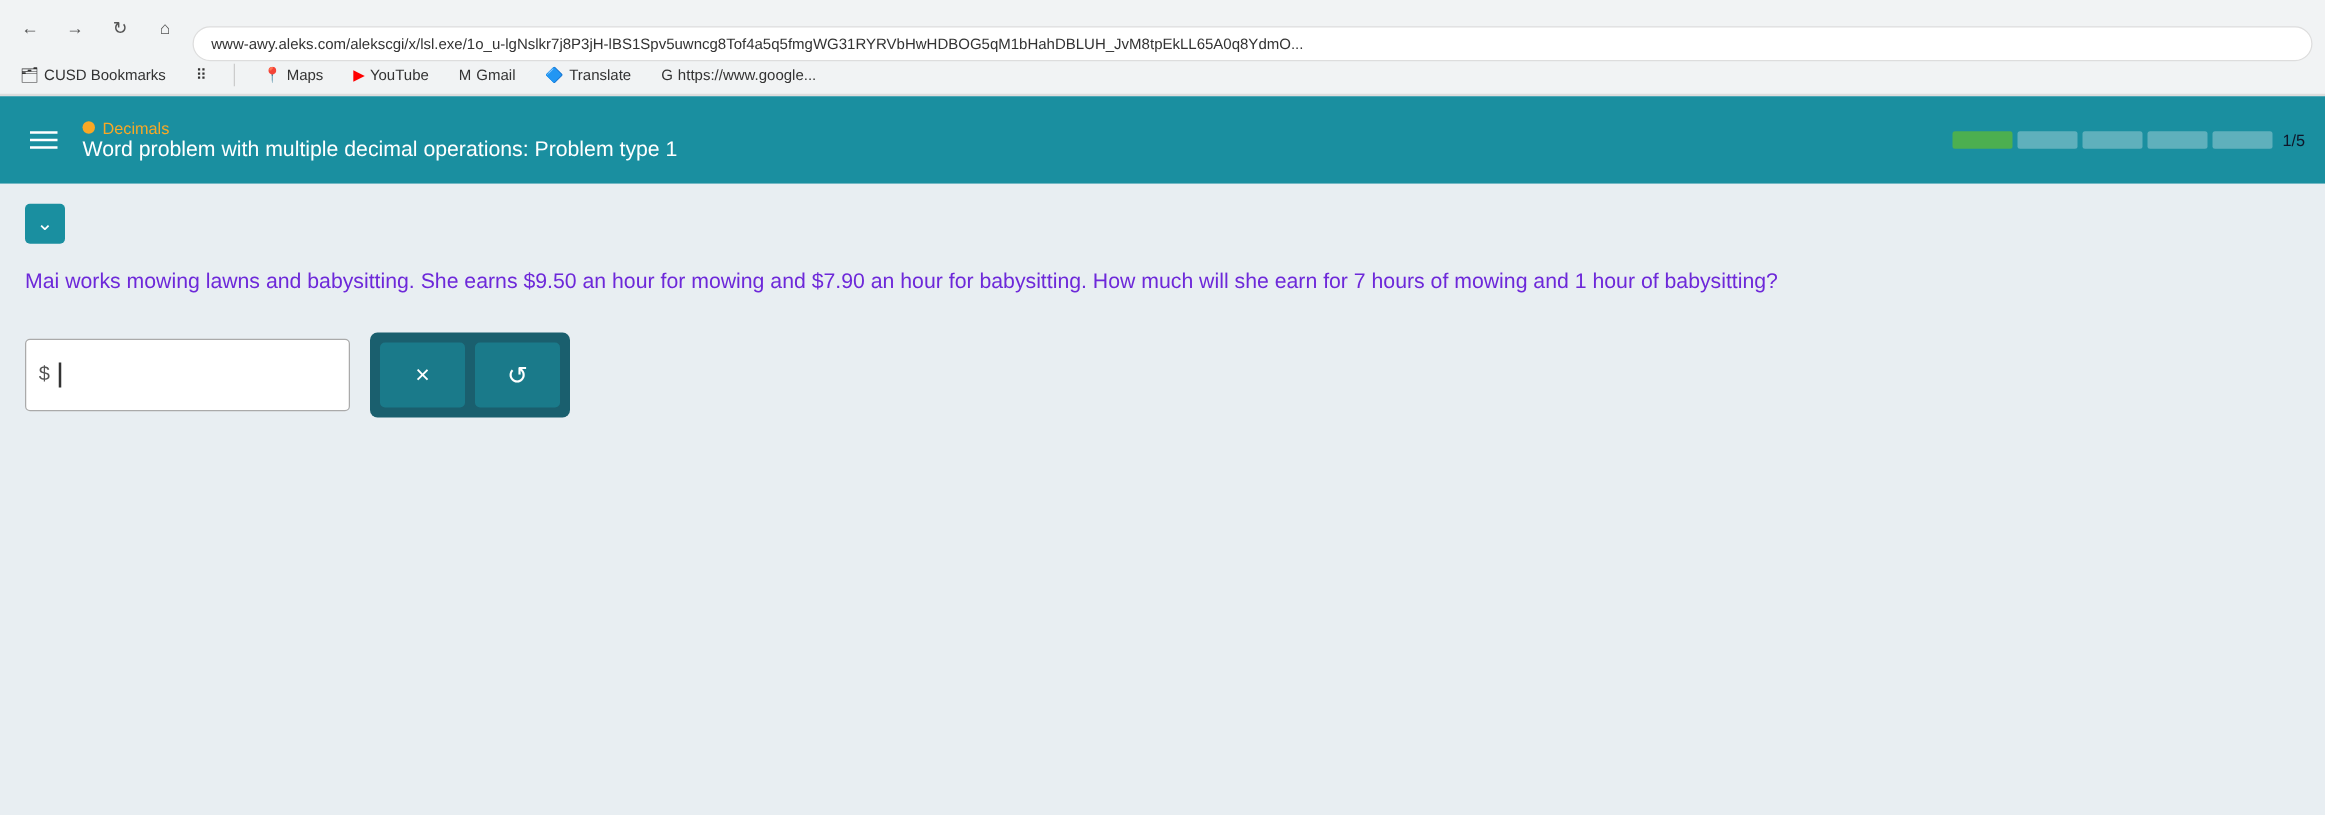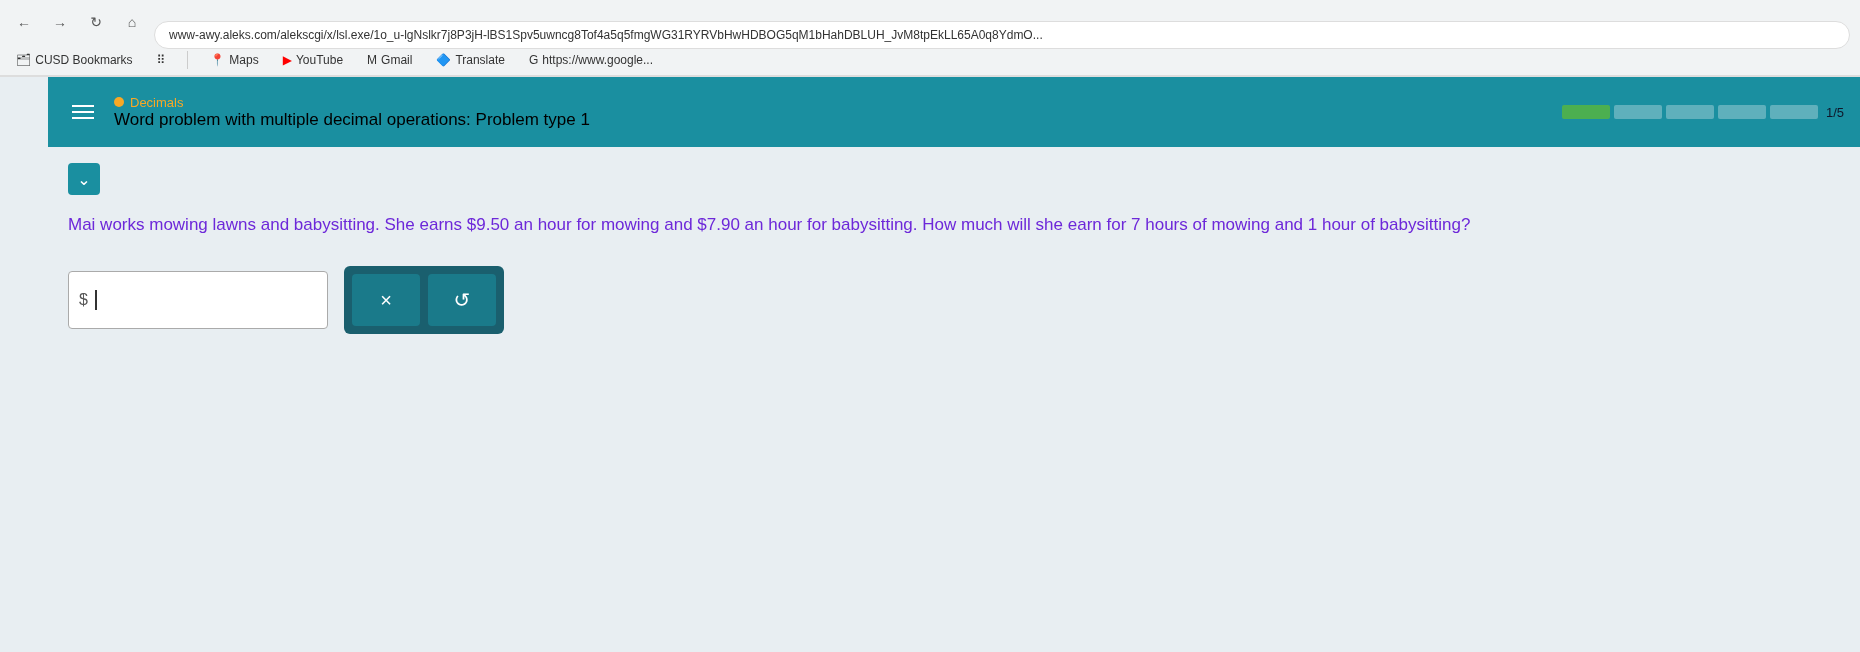--- a/index.html
+++ b/index.html
@@ -68,21 +68,20 @@
     }
     .divider-bar {
       width: 1px; height: 18px; background: #ccc; margin: 0 4px;
     }
 
     
     .aleks-container {
       width: 100%;
       background: #e8eef2;
       height: calc(652px - 76px);
-      padding-left: 48px;
     }
     .aleks-header {
       background: #1a8fa0;
       display: flex;
       align-items: center;
       padding: 0 16px;
       height: 70px;
     }
     .menu-btn {
       background: none;
@@ -113,21 +112,21 @@
       align-items: center;
       gap: 6px;
     }
     .orange-dot {
       width: 10px; height: 10px;
       border-radius: 50%;
       background: #f9a825;
       display: inline-block;
     }
     .header-main-title {
-      color: #000000;
+      color: #ffffff;
       font-size: 17px;
       font-weight: 400;
     }
     .progress-area {
       display: flex;
       align-items: center;
       gap: 4px;
     }
     .progress-segment {
       height: 14px;

